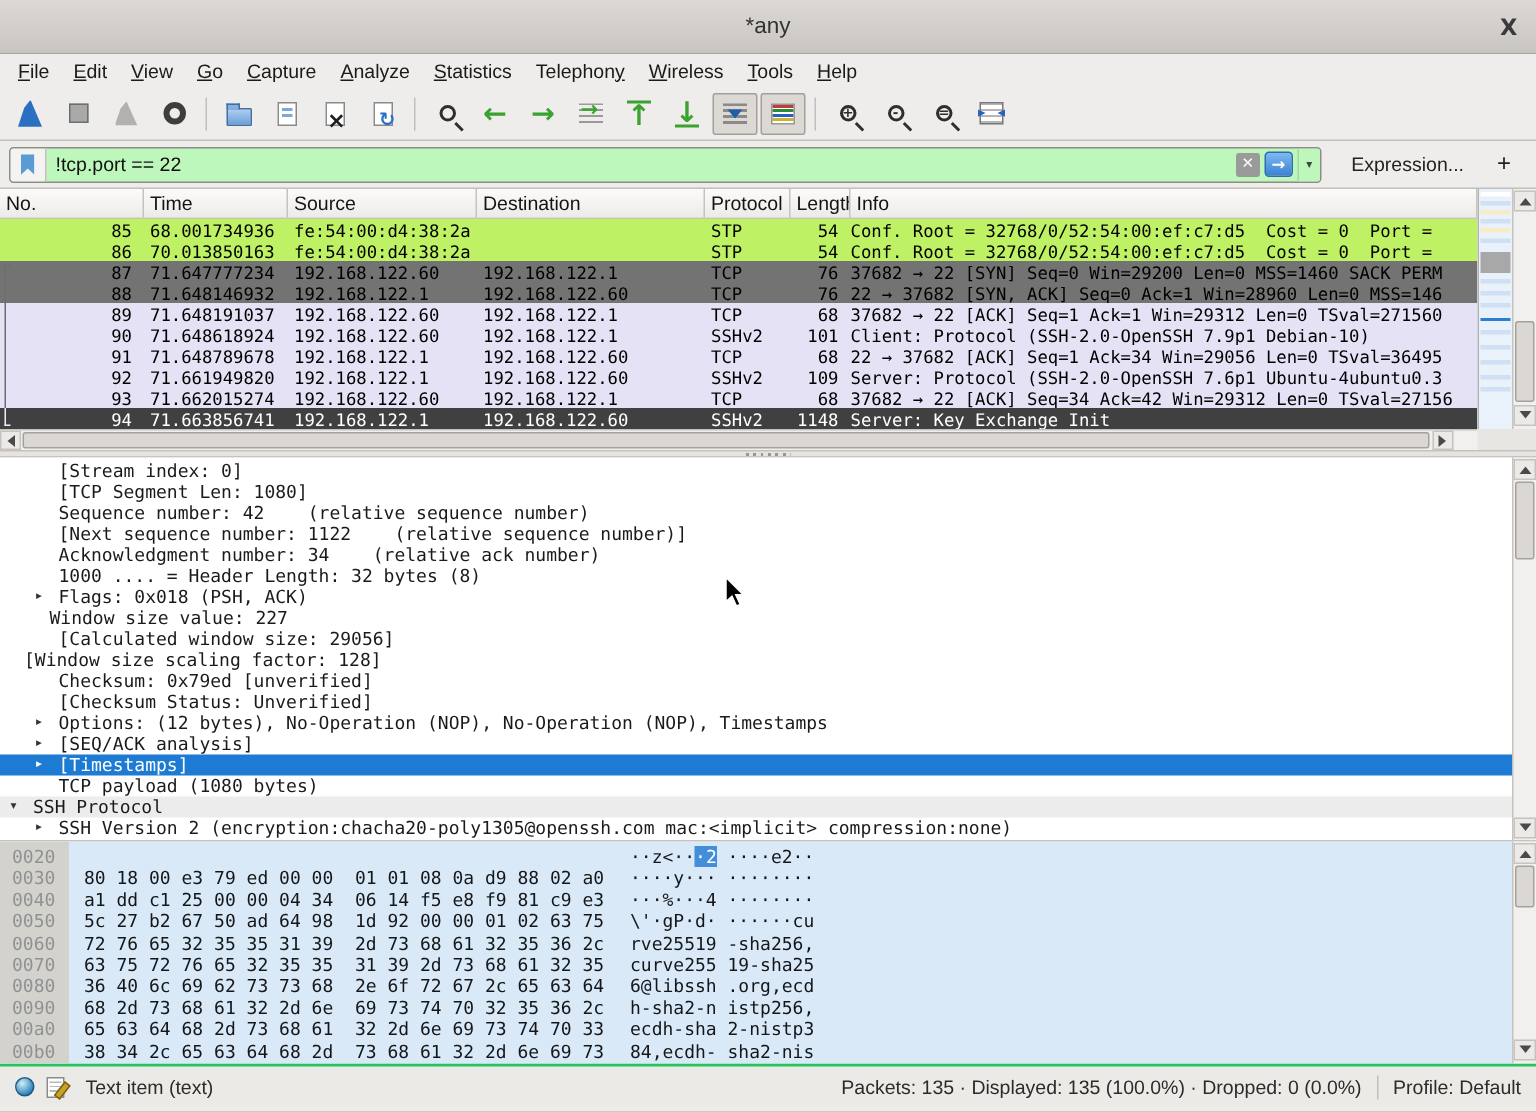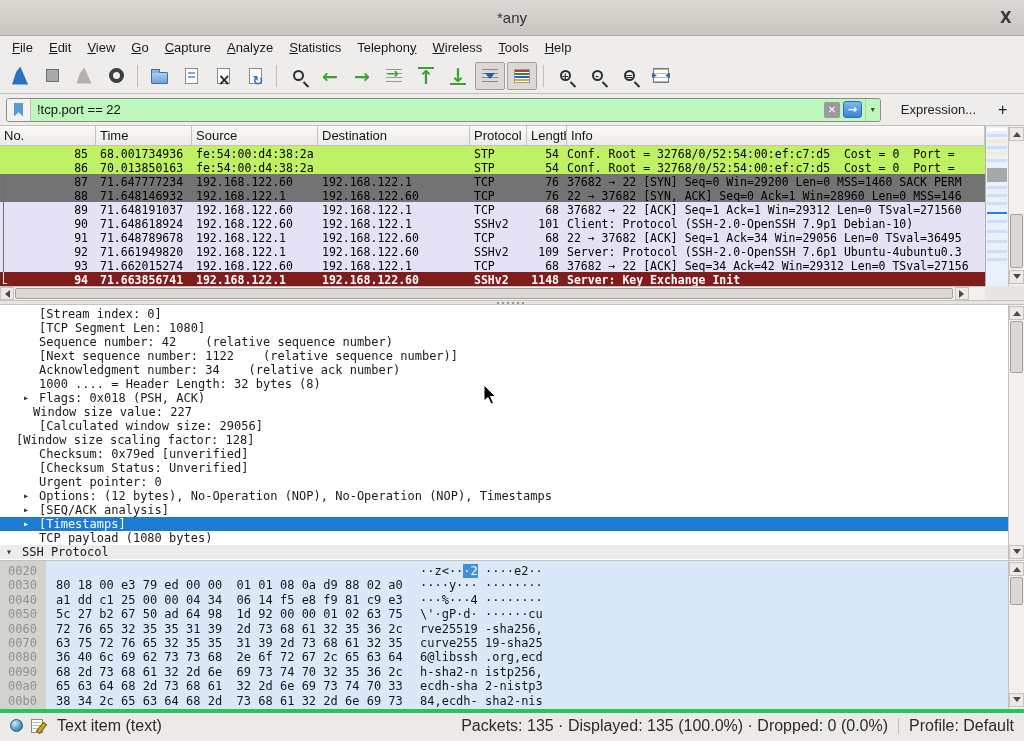--- a/index.html
+++ b/index.html
@@ -84,21 +84,21 @@
   
   .plist{display:flex;height:160px;background:#fff;}
   .pl-left{width:985px;overflow:hidden;}
   .pl-header{height:20px;display:flex;background:linear-gradient(#fcfbfa,#edebe8);border-bottom:1px solid #c6c3bf;}
   .pl-h{font-size:13px;color:#141414;padding:2px 0 0 4px;border-right:1px solid #c6c3bf;overflow:hidden;
         white-space:nowrap;flex:none;}
   .pl-rows{height:140px;overflow:hidden;font:11.5px "DejaVu Sans Mono",monospace;}
   .pl-row{height:14px;display:flex;white-space:pre;position:relative;background:#bef264;color:#000;}
   .pl-row.gray{background:#737373;}
   .pl-row.lavender{background:#e4e2f4;}
-  .pl-row.selected{background:#7f1d1d;color:#fff;font-weight:bold;}
+  .pl-row.selected{background:#404040;color:#fff;}
   .pl-cell{flex:none;overflow:hidden;padding-top:1px;}
   .pl-cell.r{text-align:right;padding-right:8px;}
   .bracket{position:absolute;left:3px;width:4px;border-left:1px solid #6e6e6e;top:0;bottom:0;}
   .bk-start{border-top:1px solid #6e6e6e;top:2px;}
   .bk-end{border-bottom:1px solid #6e6e6e;bottom:2px;}
   .pl-row.selected .bracket{border-color:#e8f1fb;}
   .pl-minimap{width:23px;background:#e9f1fb;border-left:1px solid #b5b2ae;position:relative;}
   .mm-stripe{position:absolute;left:1px;right:1px;}
   
   .vscroll{width:16px;background:#f1f0ee;border-left:1px solid #c6c3bf;position:relative;}
@@ -132,22 +132,22 @@
   .hex-wrap{display:flex;height:148px;}
   .hex{width:1008px;background:#dae9f8;position:relative;overflow:hidden;padding-top:3px;
        font:12px "DejaVu Sans Mono",monospace;}
   .hex::before{content:"";position:absolute;left:0;top:0;bottom:0;width:46px;background:#d4d2cd;}
   .hx-row{height:14.4px;line-height:14px;white-space:pre;display:flex;position:relative;}
   .hx-off{width:46px;flex:none;color:#8f9193;padding-left:8px;}
   .hx-bytes{margin-left:10px;flex:none;color:#14171a;}
   .hx-ascii{position:absolute;left:420px;color:#14171a;}
   .hx-sel{background:#428edb;color:#fff;}
   
-  .statusbar{height:29px;background:#eceae7;border-top:4px solid #22c55e;display:flex;align-items:center;
-             font-size:16px;color:#2c2b29;}
+  .statusbar{height:29px;background:#eceae7;border-top:2px solid #22c55e;display:flex;align-items:center;
+             font-size:13px;color:#2c2b29;}
   .expert-dot{width:13px;height:13px;border-radius:50%;margin:0 8px 0 10px;
               background:radial-gradient(circle at 35% 30%,#cfeef8,#2d7fb8 75%);border:1px solid #1d5c8a;}
   .note-icon{width:12px;height:14px;background:#fff;border:1px solid #8a8a8a;position:relative;margin-right:14px;}
   .note-icon::before{content:"";position:absolute;inset:2px 1px;
               background:repeating-linear-gradient(#b9b9b9 0 1px,transparent 1px 3px);}
   .note-icon::after{content:"";position:absolute;width:3px;height:10px;background:#c9a227;border:1px solid #7a6317;
               right:-2px;top:2px;transform:rotate(38deg);}
   .status-spacer{flex:1;}
   .status-sep{width:1px;height:16px;background:#c2bfbb;margin:0 10px;}
   .cursor-arrow{position:absolute;left:483px;top:384px;pointer-events:none;}
@@ -333,21 +333,20 @@
         <div class="dt-line" style="padding-left: 23px;"><span class="dt-arrow"></span><span class="dt-text">Sequence number: 42    (relative sequence number)</span></div>
         <div class="dt-line" style="padding-left: 23px;"><span class="dt-arrow"></span><span class="dt-text">[Next sequence number: 1122    (relative sequence number)]</span></div>
         <div class="dt-line" style="padding-left: 23px;"><span class="dt-arrow"></span><span class="dt-text">Acknowledgment number: 34    (relative ack number)</span></div>
         <div class="dt-line" style="padding-left: 23px;"><span class="dt-arrow"></span><span class="dt-text">1000 .... = Header Length: 32 bytes (8)</span></div>
         <div class="dt-line" style="padding-left: 23px;"><span class="dt-arrow">▸</span><span class="dt-text">Flags: 0x018 (PSH, ACK)</span></div>
         <div class="dt-line" style="padding-left: 17px; align-items: flex-end;"><span class="dt-arrow"></span><span class="dt-text">Window size value: 227</span></div>
         <div class="dt-line" style="padding-left: 23px;"><span class="dt-arrow"></span><span class="dt-text">[Calculated window size: 29056]</span></div>
         <div class="dt-line" style=""><span class="dt-arrow"></span><span class="dt-text">[Window size scaling factor: 128]</span></div>
         <div class="dt-line" style="padding-left: 23px;"><span class="dt-arrow"></span><span class="dt-text">Checksum: 0x79ed [unverified]</span></div>
         <div class="dt-line" style="padding-left: 23px;"><span class="dt-arrow"></span><span class="dt-text">[Checksum Status: Unverified]</span></div>
-        <div class="dt-line" style="padding-left: 23px;"><span class="dt-arrow"></span><span class="dt-text">Urgent pointer: 0</span></div>
         <div class="dt-line" style="padding-left: 23px;"><span class="dt-arrow">▸</span><span class="dt-text">Options: (12 bytes), No-Operation (NOP), No-Operation (NOP), Timestamps</span></div>
         <div class="dt-line" style="padding-left: 23px;"><span class="dt-arrow">▸</span><span class="dt-text">[SEQ/ACK analysis]</span></div>
         <div class="dt-line sel" style="padding-left: 23px;"><span class="dt-arrow">▸</span><span class="dt-text">[Timestamps]</span></div>
         <div class="dt-line" style="padding-left: 23px;"><span class="dt-arrow"></span><span class="dt-text">TCP payload (1080 bytes)</span></div>
         <div class="dt-line band" style="padding-left: 6px;"><span class="dt-arrow">▾</span><span class="dt-text">SSH Protocol</span></div>
         <div class="dt-line" style="padding-left: 23px;"><span class="dt-arrow">▸</span><span class="dt-text">SSH Version 2 (encryption:chacha20-poly1305@openssh.com mac:&lt;implicit&gt; compression:none)</span></div>
       </div>
     <div class="vscroll">
       <button class="sb-btn" style="top:1px">
           <span class="tri-up"></span>

